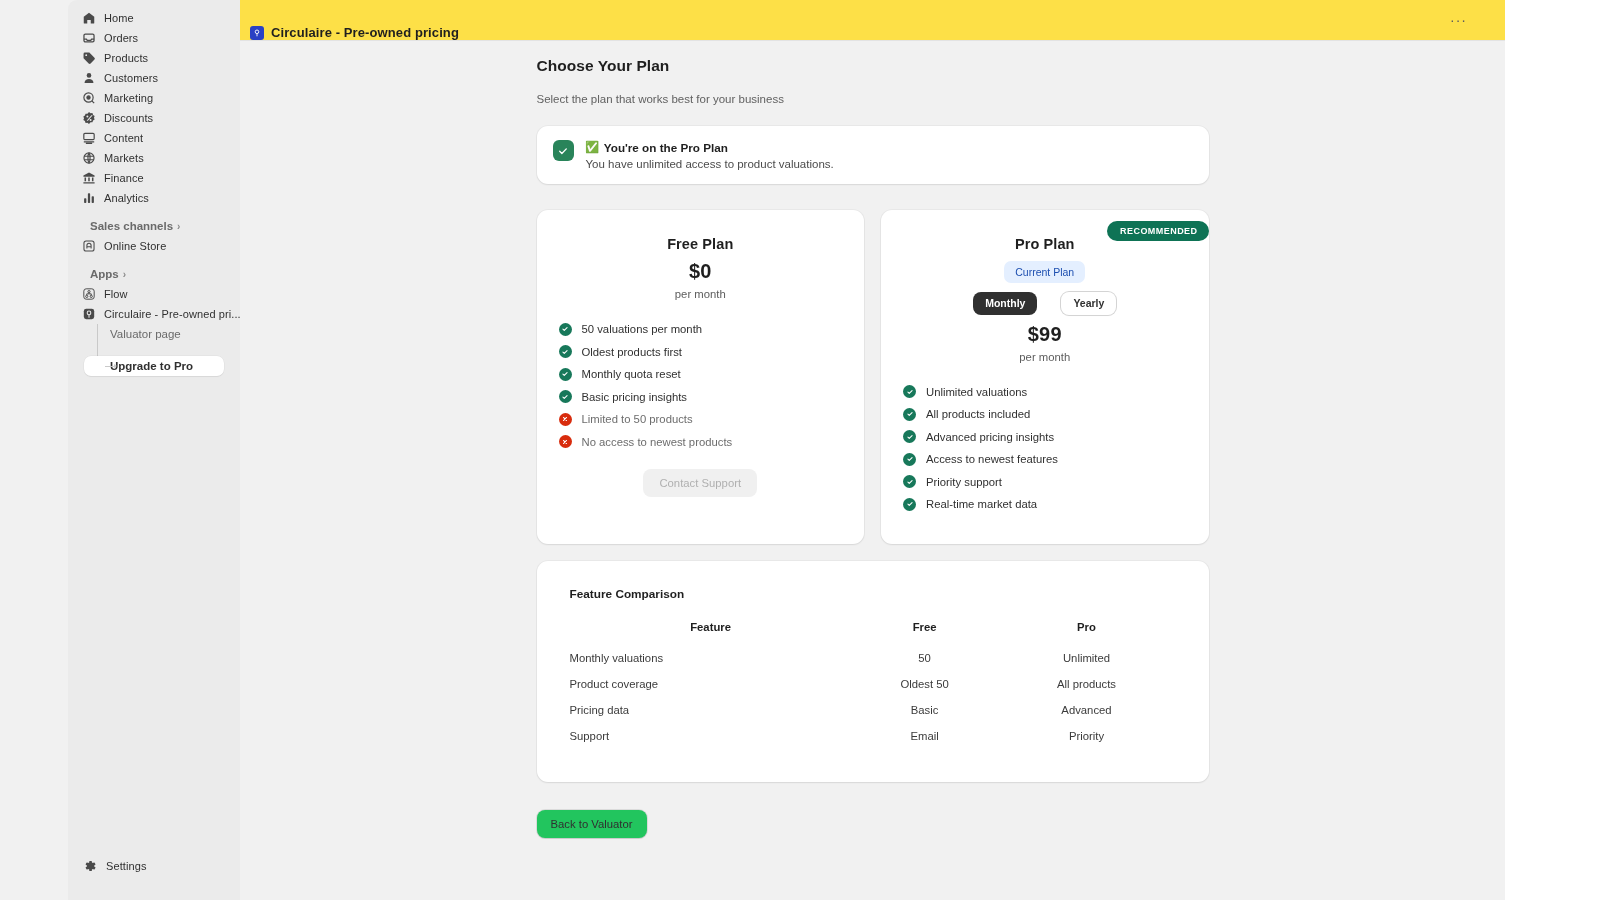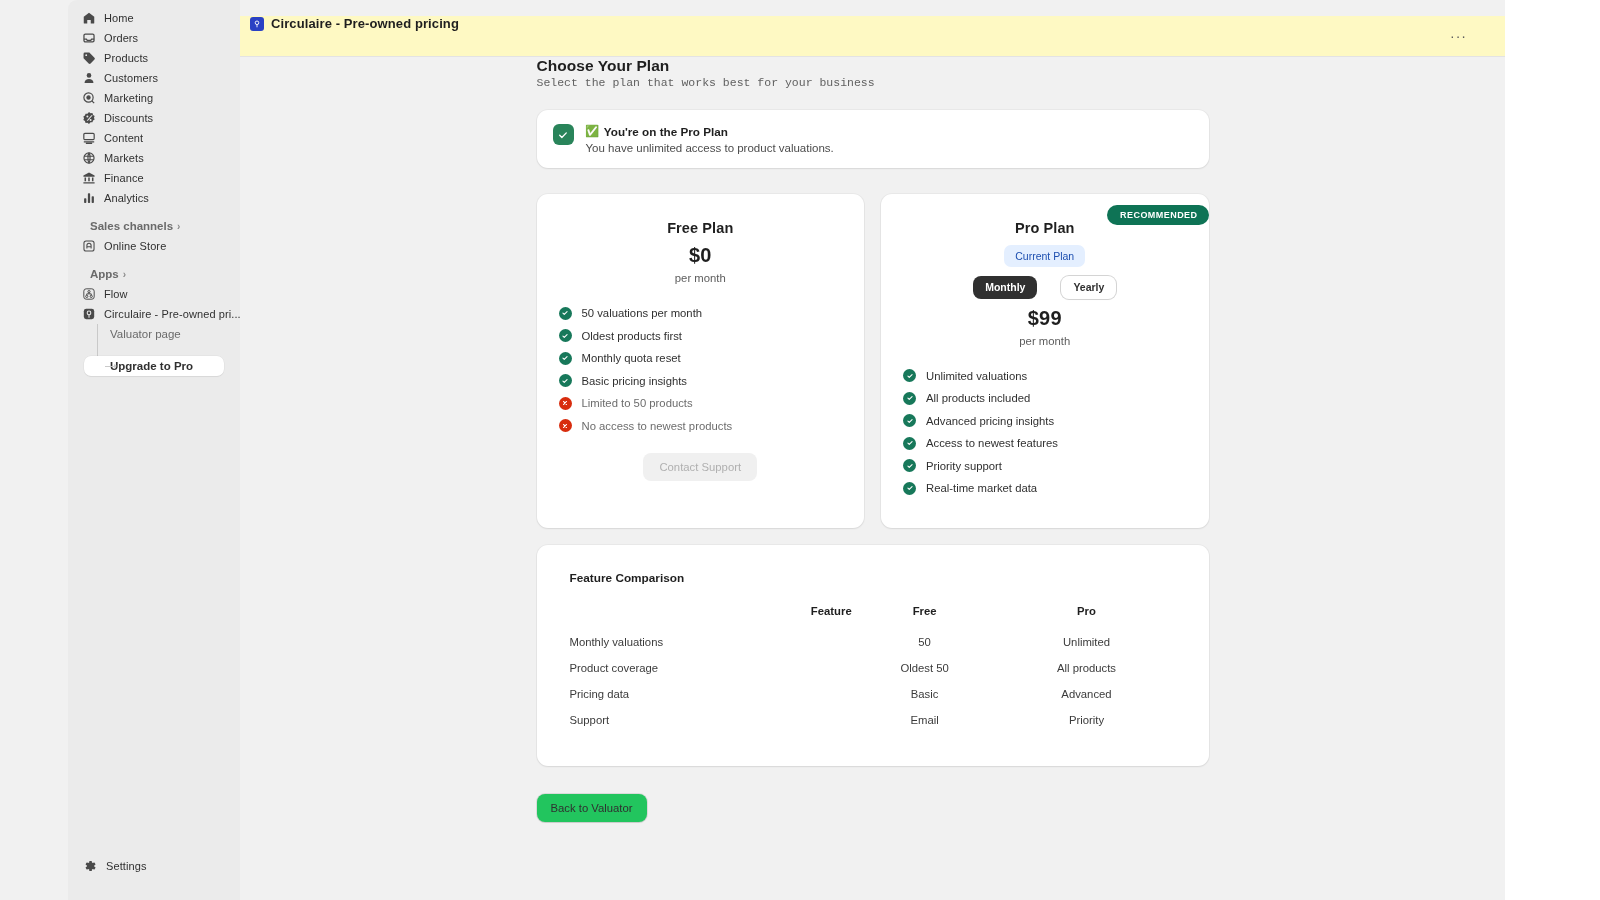--- a/index.html
+++ b/index.html
@@ -78,24 +78,24 @@
     border-bottom: 2.5px solid transparent;
   }
   .settings-row {
     margin-top: auto; margin-bottom: 24px;
     display: flex; align-items: center; gap: 9px;
     padding: 0 15px; height: 20px; cursor: pointer;
   }
 
   
   .topbar {
-    position: absolute; left: 240px; top: 16px;
+    position: absolute; left: 240px; top: 0;
     width: 1265px; height: 41px;
-    background: #fef9c3;
-    display: flex; align-items: flex-start;
+    background: #fde047;
+    display: flex; align-items: flex-end;
     border-bottom: 1px solid #e3e3e3;
   }
   .topbar-title {
     display: flex; align-items: center; gap: 7px;
     margin-left: 10px;
   }
   .app-badge {
     width: 14px; height: 14px; border-radius: 3px;
     background: #2a41c4; display:flex; align-items:center; justify-content:center;
     flex: 0 0 14px;
@@ -110,21 +110,21 @@
 
   
   .main {
     position: absolute; left: 240px; top: 41px;
     width: 1265px; height: 859px;
     overflow: hidden;
   }
   .page { width: 672px; margin: 0 auto; padding-top: 16px; }
 
   .page-title { font-size: 15.5px; font-weight: 700; color: #1f1f1f; letter-spacing: 0.05px; }
-  .page-sub { font-size: 11.5px; color: #616161; margin-top: 1px; font-family: Liberation Mono, monospace; }
+  .page-sub { font-size: 11.5px; color: #616161; margin-top: 18px; }
 
   .card {
     background: #ffffff; border-radius: 11px;
     box-shadow: 0 0 0 1px rgba(0,0,0,0.035), 0 1px 2px rgba(0,0,0,0.07);
   }
 
   .banner { margin-top: 21px; padding: 14px 16px; display: flex; gap: 12px; align-items: flex-start; }
   .banner-icon {
     width: 21px; height: 21px; border-radius: 6px; background: #29845a;
     display:flex; align-items:center; justify-content:center; flex: 0 0 21px;
@@ -186,21 +186,21 @@
     padding: 8px 16px; border-radius: 8px; cursor: not-allowed;
   }
 
   .compare { margin-top: 17px; padding: 26px 33px 33px; }
   .compare-title { font-size: 11.8px; font-weight: 700; color: #1f1f1f; }
   table.cmp { width: 100%; border-collapse: collapse; margin-top: 15px; }
   table.cmp th {
     font-size: 11.3px; font-weight: 700; color: #1f1f1f;
     text-align: center; padding: 5px 0 12px; 
   }
-  table.cmp th:first-child { text-align: right; }
+  table.cmp th:first-child { text-align: center; }
   table.cmp td {
     font-size: 11.3px; color: #3b3b3b; text-align: center; padding: 7px 0;
   }
   table.cmp td:first-child { text-align: left; }
 
   .back-btn {
     margin-top: 28px; background: #22c55e; color: #303030;
     font-size: 11.3px; font-family: inherit; border: none;
     padding: 8px 14px; border-radius: 8px; cursor: pointer;
     box-shadow: 0 0 0 1px rgba(0,0,0,0.09), 0 1px 1px rgba(0,0,0,0.07);

